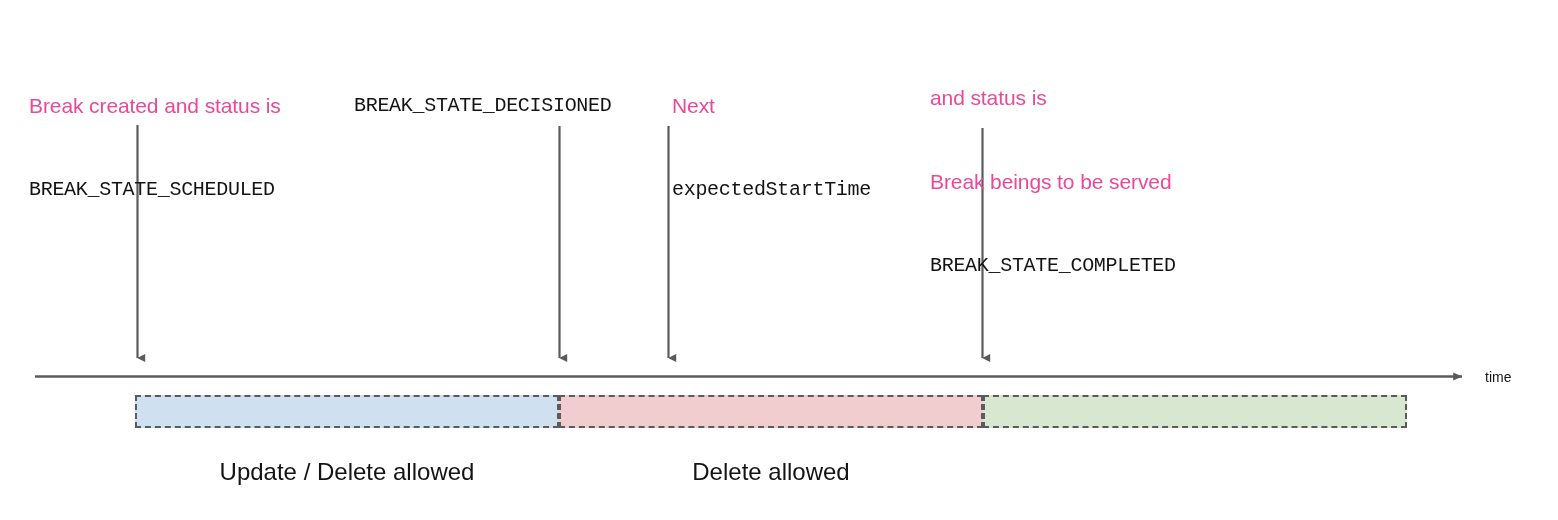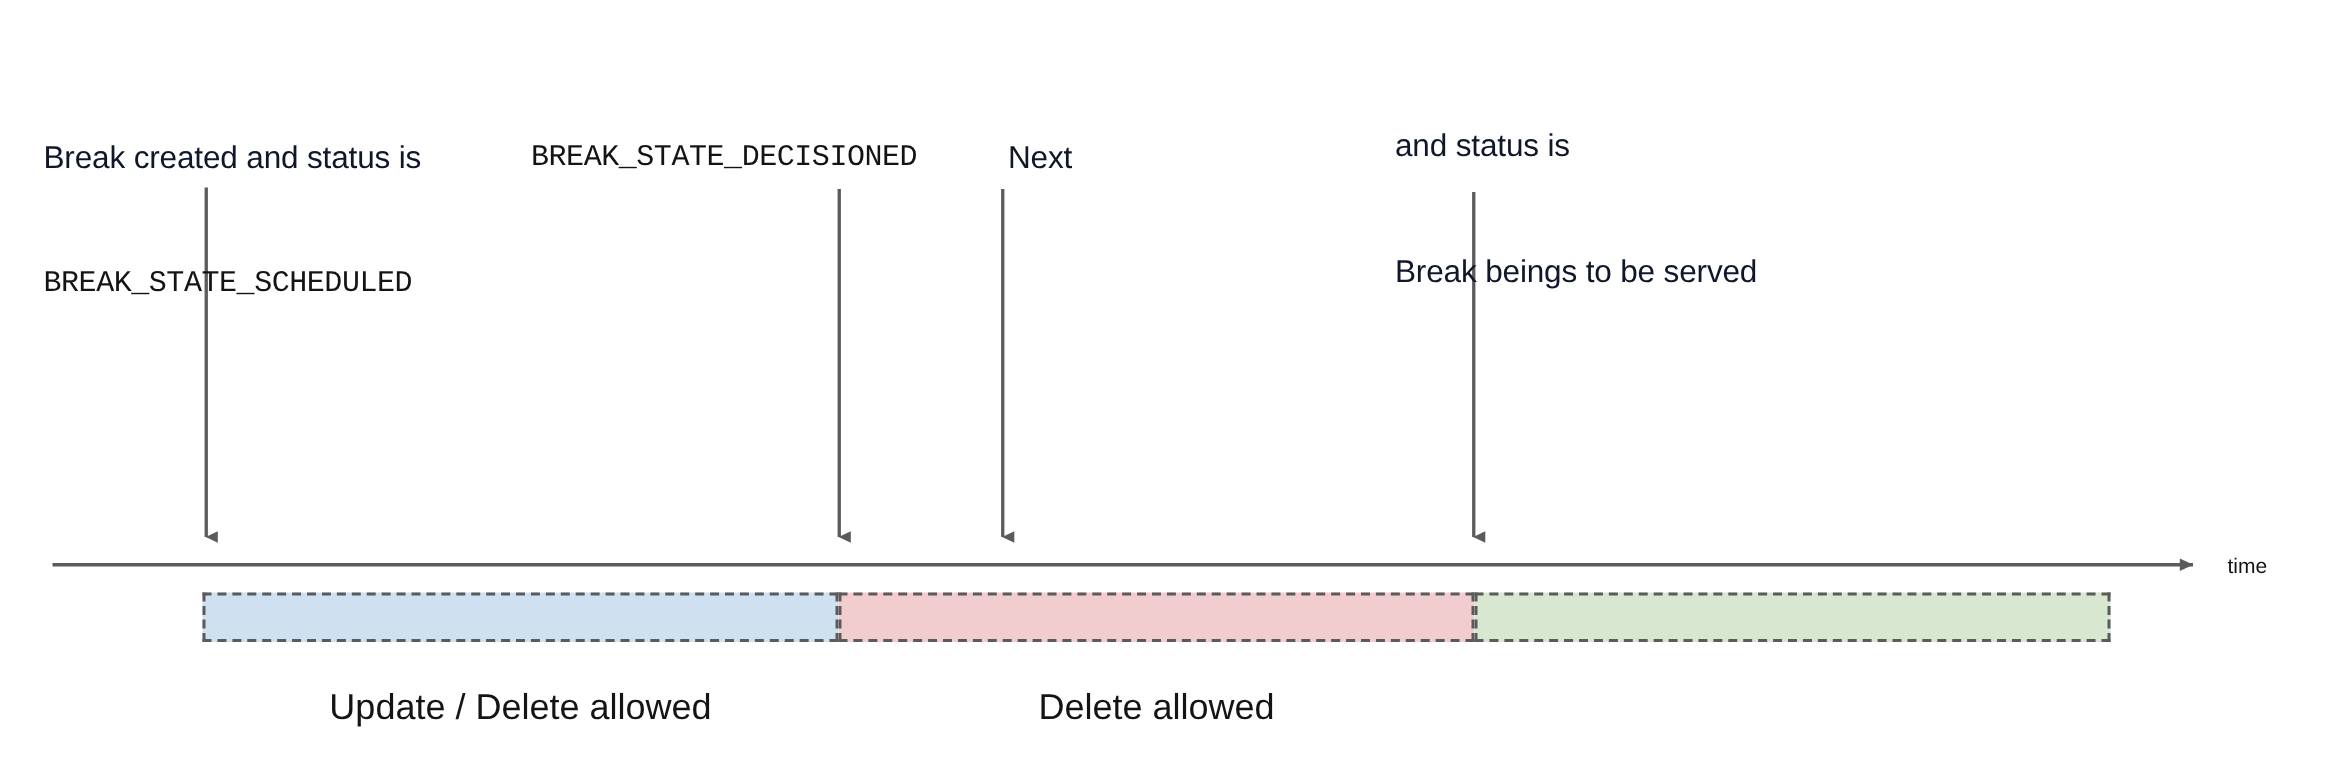--- a/index.html
+++ b/index.html
@@ -33,21 +33,21 @@
   
   .event-label {
     position: absolute;
     line-height: 28px;
     white-space: pre;
   }
   .lbl-sans {
     font-family: "Liberation Sans", sans-serif;
     font-size: 21px;
     letter-spacing: -0.1px;
-    color: #0f172a;
+    color: #ec4899;
   }
   .lbl-mono {
     font-family: "Liberation Mono", monospace;
     font-size: 20px;
     letter-spacing: -0.3px;
     color: #141414;
   }
 
   #event-label-0 { left: 29px;  top: 36px;  }
   #event-label-1 { left: 354px; top: 36px;  }
@@ -122,25 +122,27 @@
     <div class="lbl-sans">Break created and status is</div>
     <div class="lbl-mono">BREAK_STATE_SCHEDULED</div>
   </div>
 
   <div class="event-label" id="event-label-1">
     <div class="lbl-mono">BREAK_STATE_DECISIONED</div>
   </div>
 
   <div class="event-label" id="event-label-2">
     <div class="lbl-sans">Next</div>
+    <div class="lbl-mono">expectedStartTime</div>
   </div>
 
   <div class="event-label" id="event-label-3">
     <div class="lbl-sans">and status is</div>
     <div class="lbl-sans">Break beings to be served</div>
+    <div class="lbl-mono">BREAK_STATE_COMPLETED</div>
   </div>
 
   <div id="axis-caption">time</div>
 
   <div class="phase-bar" id="phase-bar-0"></div>
   <div class="phase-bar" id="phase-bar-1"></div>
   <div class="phase-bar" id="phase-bar-2"></div>
 
   <div class="phase-caption" id="phase-caption-0">Update / Delete allowed</div>
   <div class="phase-caption" id="phase-caption-1">Delete allowed</div>

